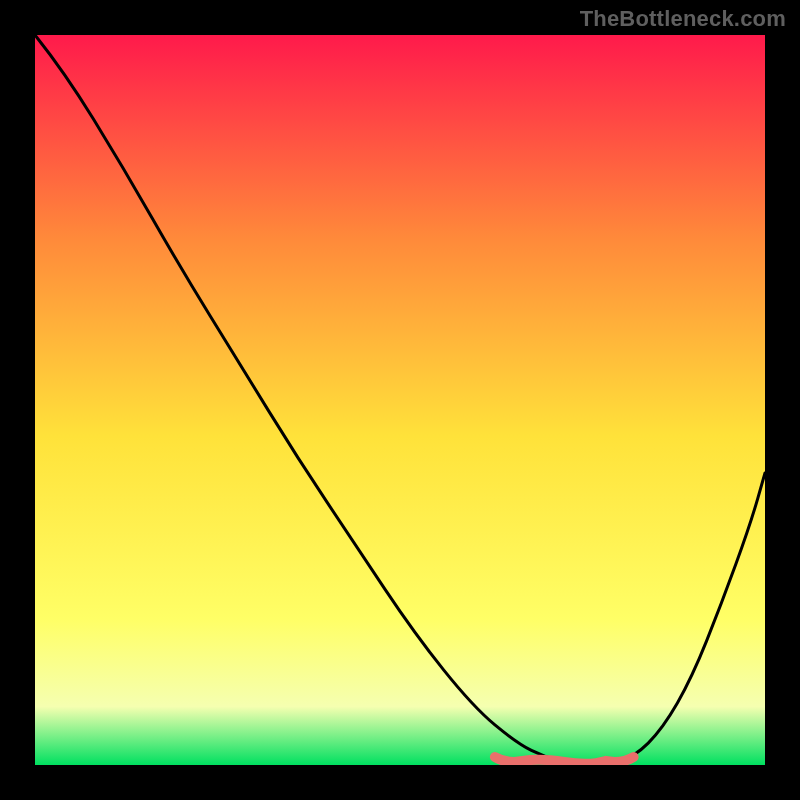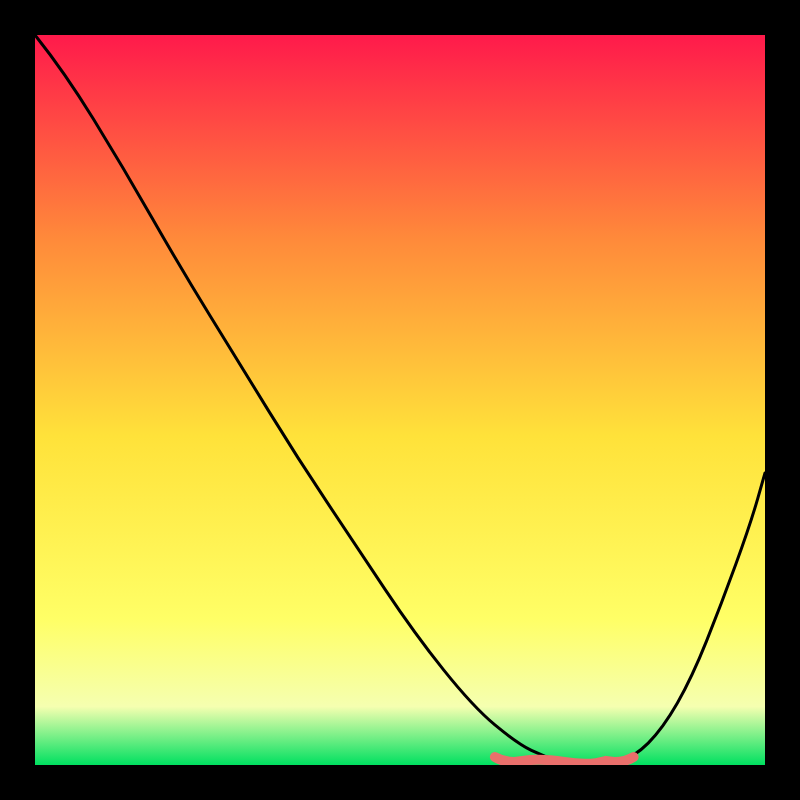--- a/index.html
+++ b/index.html
@@ -30,20 +30,21 @@
     overflow: hidden;
     z-index: 5;
   }
   svg { display: block; }
 </style>
 </head>
 <body>
 
 <div class="frame">
 
+  <div class="watermark">TheBottleneck.com</div>
 
   <div class="plot">
     <svg id="chart-svg" width="730" height="730" viewBox="0 0 730 730">
       <defs>
         <linearGradient id="bg-grad" x1="0" y1="0" x2="0" y2="1">
           <stop id="g0" offset="0%" stop-color="#ff1a4b"></stop>
           <stop id="g1" offset="28%" stop-color="#ff8a3a"></stop>
           <stop id="g2" offset="55%" stop-color="#ffe23a"></stop>
           <stop id="g3" offset="80%" stop-color="#ffff66"></stop>
           <stop id="g4" offset="92%" stop-color="#f5ffb0"></stop>

